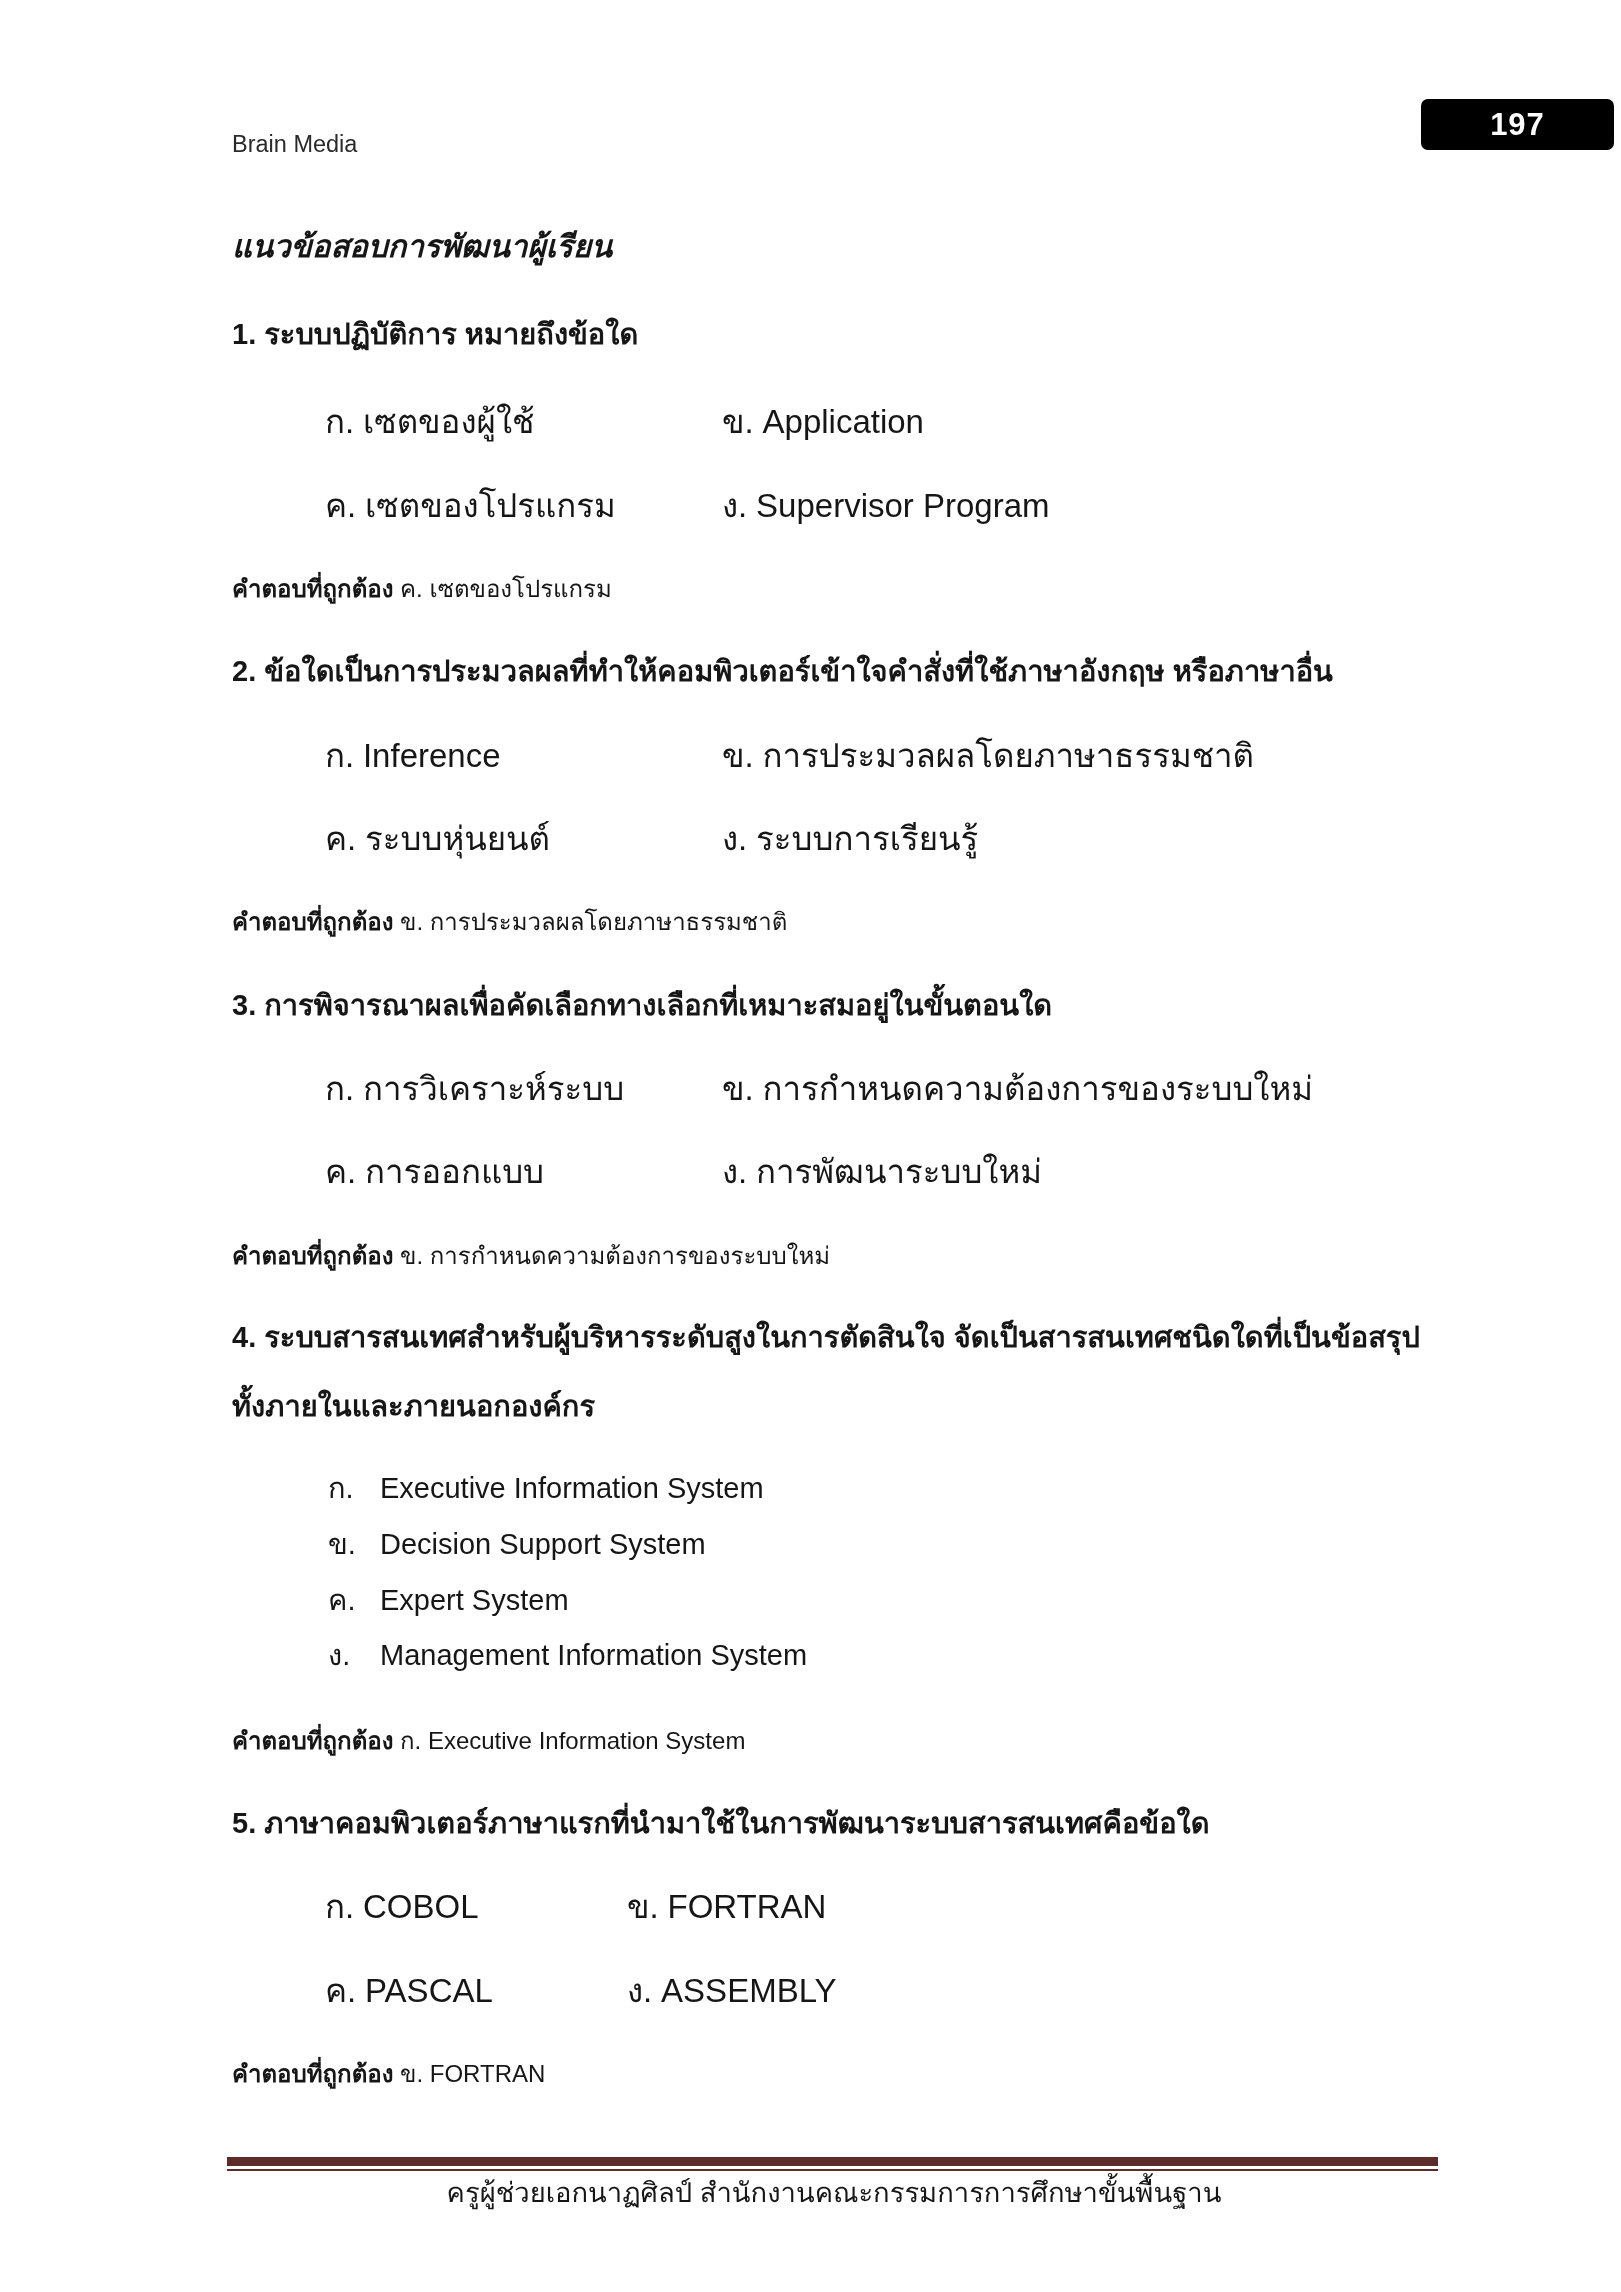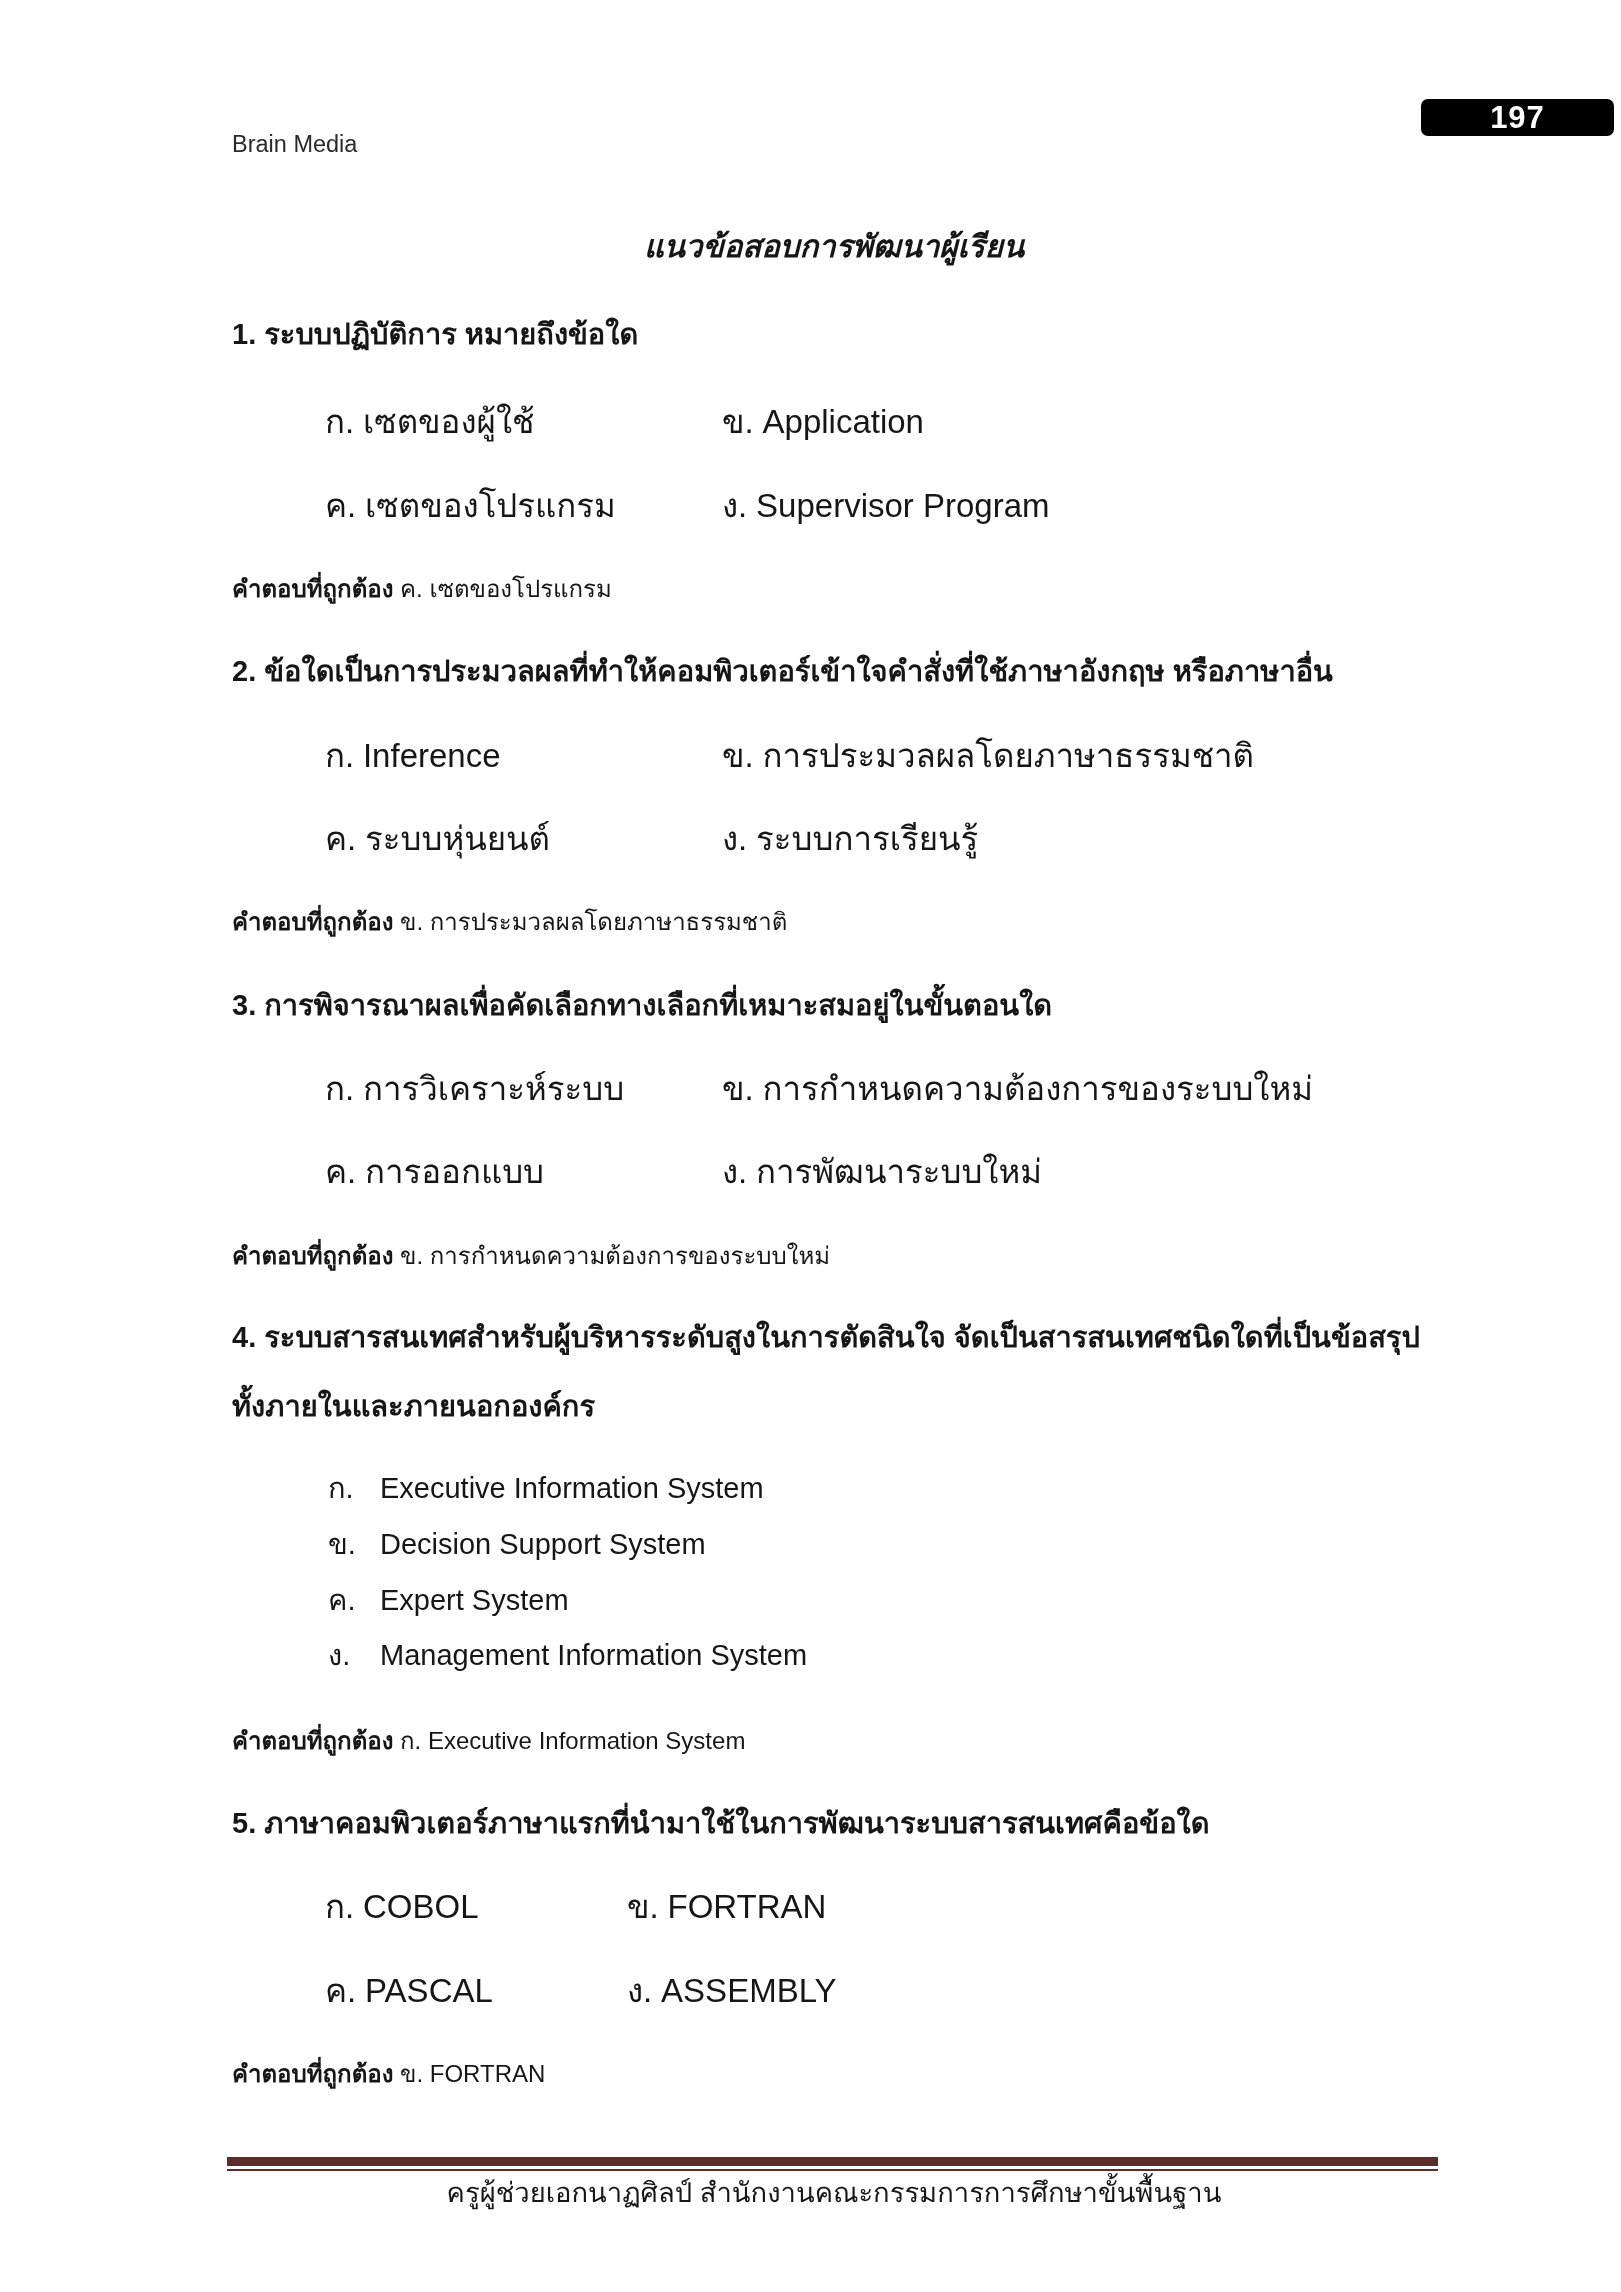--- a/index.html
+++ b/index.html
@@ -14,29 +14,28 @@
     width:1621px;height:2293px;
     background:#ffffff;
     color:var(--text);
     font-family:"Liberation Sans", sans-serif;
     overflow:hidden;
     margin-top:28px;
   }
   .abs{position:absolute;}
   .brand{left:232px;top:100px;font-size:23.5px;color:#2a2a2a;line-height:33px;}
   .badge{
-    left:1421px;top:71px;width:193px;height:37px;
+    left:1421px;top:71px;width:193px;height:51px;
     background:var(--badge-bg);color:var(--badge-text);
     border-radius:6.9px;
     display:flex;align-items:center;justify-content:center;
     font-size:31px;font-weight:600;letter-spacing:1px;
   }
   .doc-title{
     left:232px;top:197px;width:1204px;
-    text-align:center;
     font-size:31px;font-weight:700;font-style:italic;
     line-height:43px;white-space:nowrap;
   }
   .q{font-size:29px;font-weight:700;line-height:41px;white-space:nowrap;left:232px;}
   .q-wrap{white-space:normal;width:1220px;line-height:69px;}
   .row{left:325px;display:flex;font-size:33px;line-height:41px;white-space:nowrap;}
   .row .c1{width:397px;flex:0 0 auto;}
   .row.narrow .c1{width:302px;}
   .vrow{left:328px;display:flex;font-size:29px;line-height:41px;white-space:nowrap;}
   .vrow .vl{width:52px;flex:0 0 auto;}

